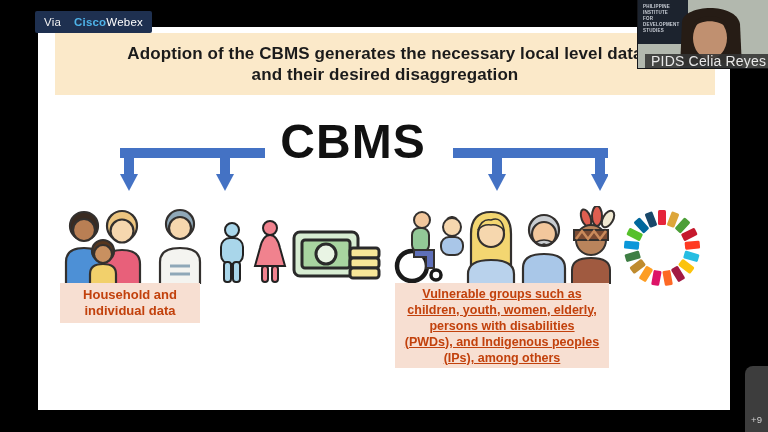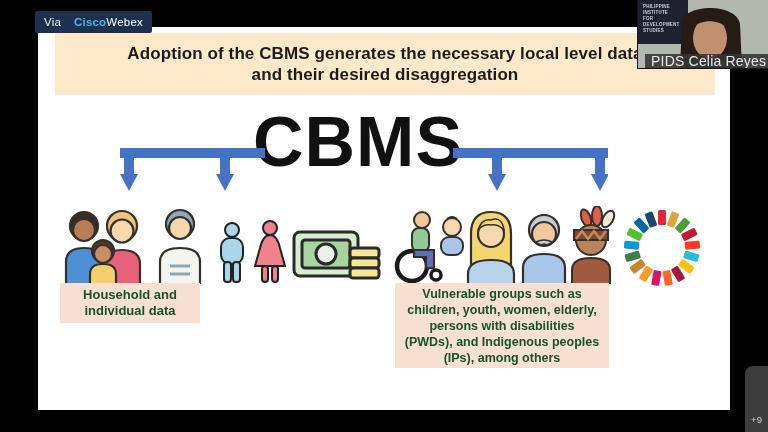--- a/index.html
+++ b/index.html
@@ -13,30 +13,30 @@
     position:absolute; left:55px; top:33px; width:660px; height:62px;
     background:#FBE9C9; display:flex; align-items:center; justify-content:center;
   }
   .title-box .title-text {
     font-size:17px; font-weight:bold; color:#1b1b1b; text-align:center;
     line-height:21px; white-space:pre-line; letter-spacing:0.1px;
   }
 
   .cbms {
     position:absolute; left:253px; top:114px; width:200px; height:58px;
-    font-size:70px; line-height:56px; font-weight:800; color:#111;
+    font-size:48px; line-height:56px; font-weight:800; color:#111;
     text-align:center; letter-spacing:1px;
   }
 
   .arrows { position:absolute; }
 
   .icon { position:absolute; }
 
   .labelbox {
-    position:absolute; background:#F7DFD2; color:#14532d; font-weight:bold;
+    position:absolute; background:#F7DFD2; color:#c2410c; font-weight:bold;
     display:flex; align-items:center; justify-content:center; text-align:center;
     white-space:pre-line;
   }
   .lb1 { left:60px;  top:283px; width:140px; height:40px; font-size:13px;   line-height:16px; }
   .lb2 { left:211px; top:283px; width:162px; height:85px; font-size:12.5px; line-height:16px; }
   .lb3 { left:395px; top:283px; width:214px; height:85px; font-size:12.5px; line-height:16px; }
   .lb4 { left:614px; top:285px; width:84px;  height:60px; font-size:13px;   line-height:16px; }
 
   
   .webex-badge {
@@ -225,21 +225,21 @@
       <rect x="37" y="2" width="8" height="15" rx="1.5" fill="#0A97D9" transform="rotate(275.29411764705884 41 40)"></rect>
       <rect x="37" y="2" width="8" height="15" rx="1.5" fill="#56C02B" transform="rotate(296.47058823529414 41 40)"></rect>
       <rect x="37" y="2" width="8" height="15" rx="1.5" fill="#00689D" transform="rotate(317.6470588235294 41 40)"></rect>
       <rect x="37" y="2" width="8" height="15" rx="1.5" fill="#19486A" transform="rotate(338.8235294117647 41 40)"></rect>
     </svg>
 
   <div class="labelbox lb1" style="left:22px; top:256px;">
     <span>Household and
 individual data</span>
   </div>
-  <div class="labelbox lb3" style="left:357px; top:256px;">
+  <div class="labelbox lb3" style="left:357px; top:256px;text-decoration:underline;">
     <span>Vulnerable groups such as
 children, youth, women, elderly,
 persons with disabilities
 (PWDs), and Indigenous peoples
 (IPs), among others</span>
   </div>
 </div>
 
 <div class="video-thumb">
   <svg width="130" height="68" viewBox="0 0 130 68">

